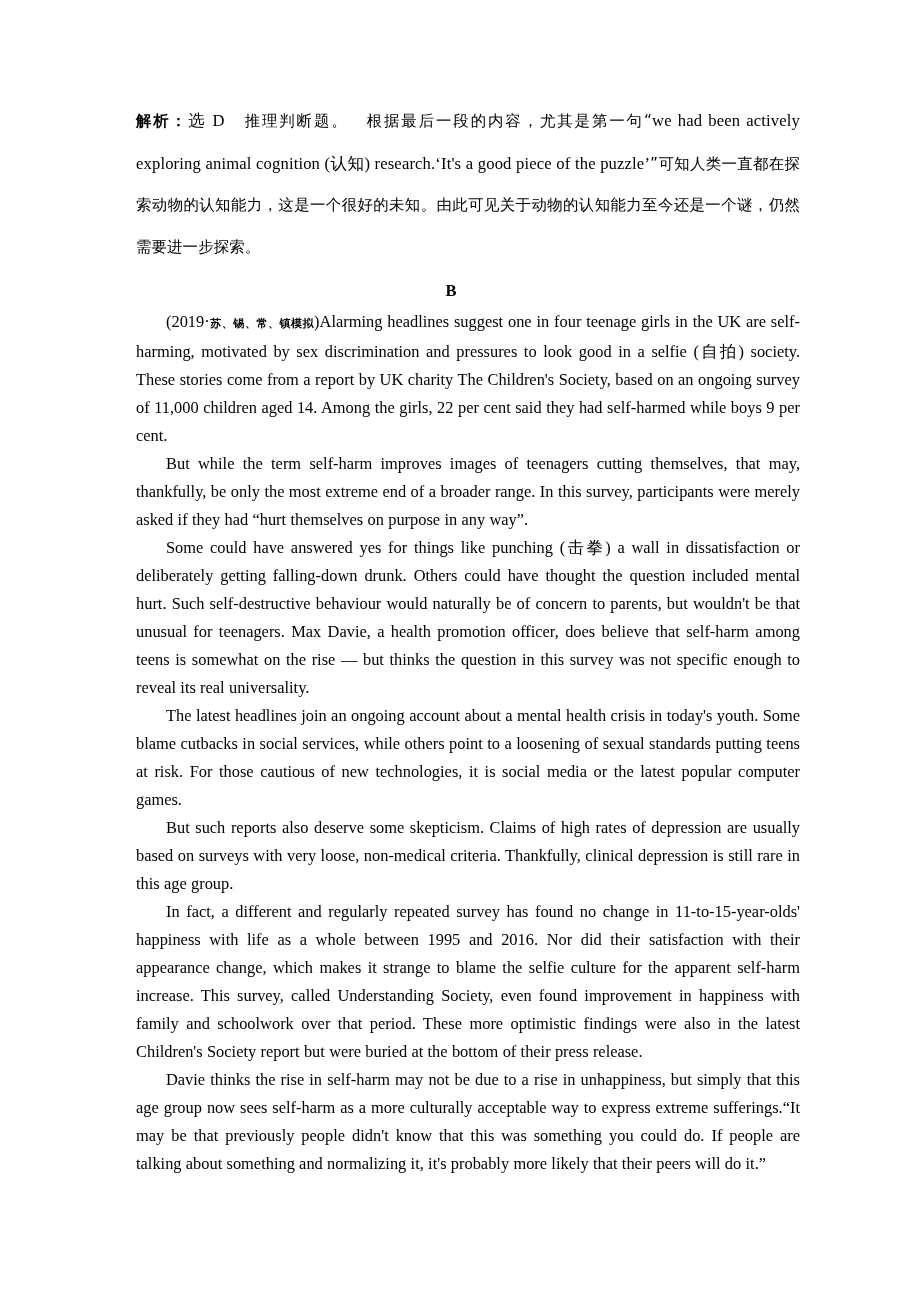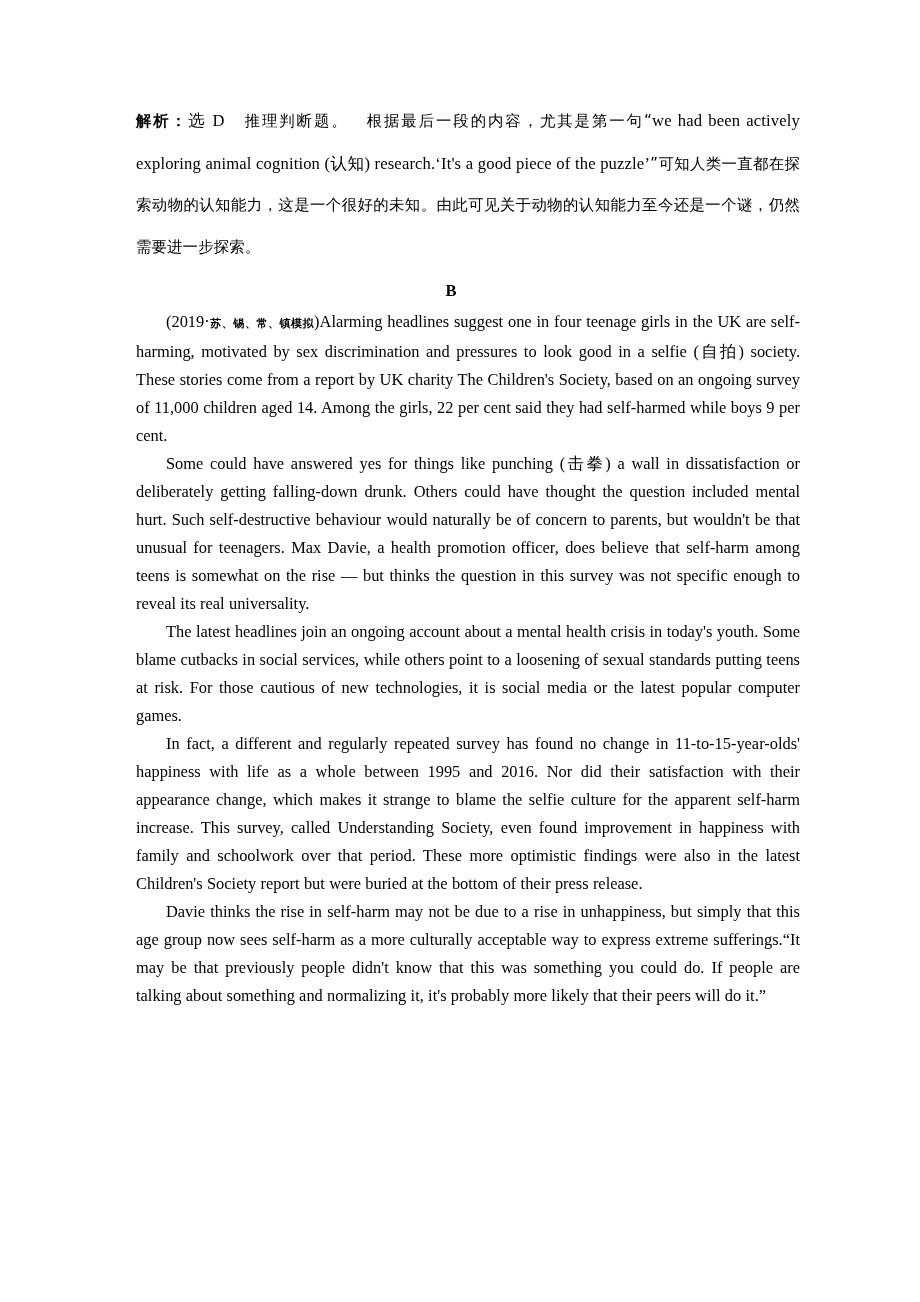--- a/index.html
+++ b/index.html
@@ -93,24 +93,26 @@
   <div class="content">
 
     <div class="analysis-block">
       <span class="lbl">解析：</span><span class="lat">选 D</span>　<span class="cjk">推理判断题。</span>　<span class="cjk">根据最后一段的内容，尤其是第一句</span><span class="cjk">“</span><span class="lat">we had been actively exploring animal cognition (认知) research.‘It's a good piece of the puzzle’</span><span class="cjk">”</span><span class="cjk">可知人类一直都在探索动物的认知能力，这是一个很好的未知。由此可见关于动物的认知能力至今还是一个谜，仍然需要进一步探索。</span>
     </div>
 
     <div class="section-letter">B</div>
 
     <p class="para"><span class="src-num">(</span><span class="src-num">2019·</span><span class="src">苏、锡、常、镇模拟</span><span class="src-num">)</span><span>Alarming headlines suggest one in four teenage girls in the UK are self-harming, motivated by sex discrimination and pressures to look good in a selfie (自拍) society. These stories come from a report by UK charity The Children's Society, based on an ongoing survey of 11,000 children aged 14. Among the girls, 22 per cent said they had self-harmed while boys 9 per cent.</span></p>
 
+    <p class="para">But while the term self-harm improves images of teenagers cutting themselves, that may, thankfully, be only the most extreme end of a broader range. In this survey, participants were merely asked if they had “hurt themselves on purpose in any way”.</p>
 
     <p class="para">Some could have answered yes for things like punching (击拳) a wall in dissatisfaction or deliberately getting falling-down drunk. Others could have thought the question included mental hurt. Such self-destructive behaviour would naturally be of concern to parents, but wouldn't be that unusual for teenagers. Max Davie, a health promotion officer, does believe that self-harm among teens is somewhat on the rise — but thinks the question in this survey was not specific enough to reveal its real universality.</p>
 
     <p class="para">The latest headlines join an ongoing account about a mental health crisis in today's youth. Some blame cutbacks in social services, while others point to a loosening of sexual standards putting teens at risk. For those cautious of new technologies, it is social media or the latest popular computer games.</p>
 
+    <p class="para">But such reports also deserve some skepticism. Claims of high rates of depression are usually based on surveys with very loose, non-medical criteria. Thankfully, clinical depression is still rare in this age group.</p>
 
     <p class="para">In fact, a different and regularly repeated survey has found no change in 11-to-15-year-olds' happiness with life as a whole between 1995 and 2016. Nor did their satisfaction with their appearance change, which makes it strange to blame the selfie culture for the apparent self-harm increase. This survey, called Understanding Society, even found improvement in happiness with family and schoolwork over that period. These more optimistic findings were also in the latest Children's Society report but were buried at the bottom of their press release.</p>
 
     <p class="para">Davie thinks the rise in self-harm may not be due to a rise in unhappiness, but simply that this age group now sees self-harm as a more culturally acceptable way to express extreme sufferings.“It may be that previously people didn't know that this was something you could do. If people are talking about something and normalizing it, it's probably more likely that their peers will do it.”</p>
 
   </div>
 </div>
 
 </body></html>

